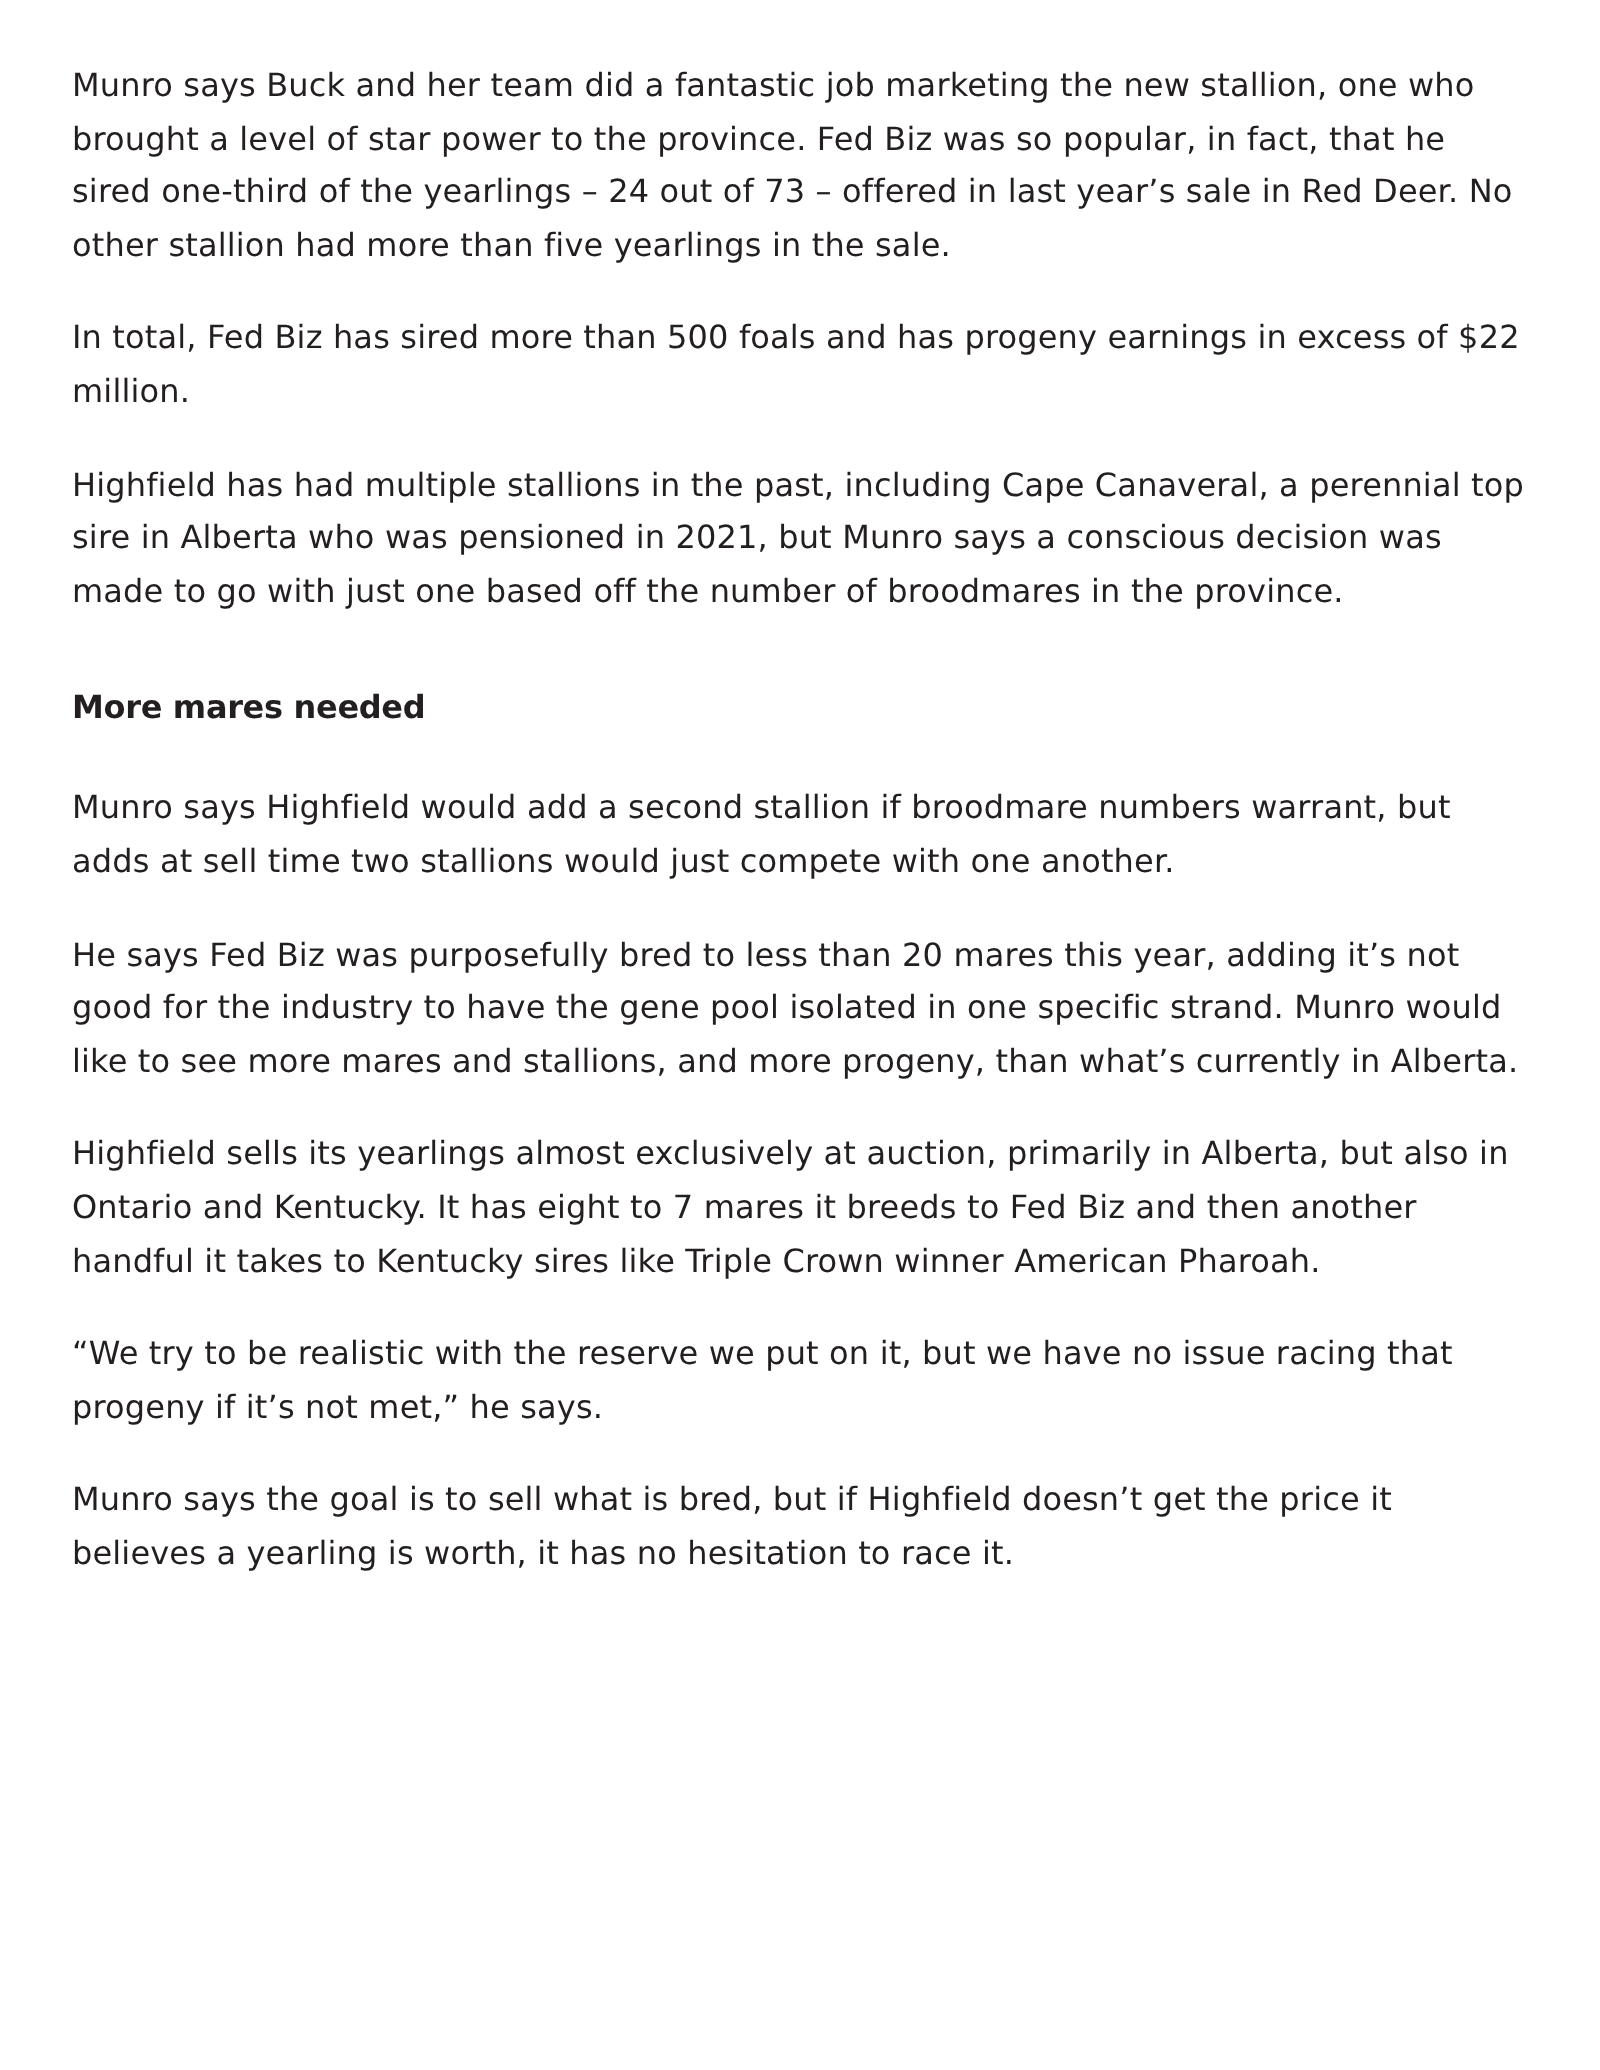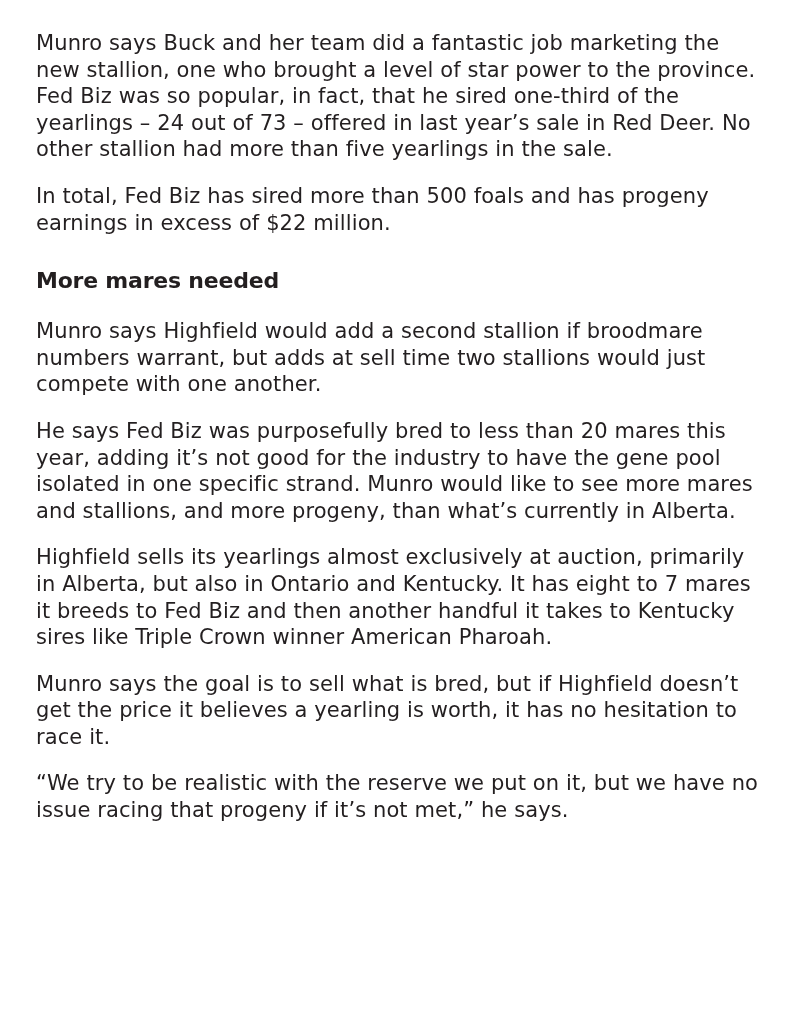--- a/index.html
+++ b/index.html
@@ -18,46 +18,47 @@
     box-sizing: border-box;
     width: 800px;
     height: 1035px;
     padding: 30px 36px 0 36px;
     background: #ffffff;
   }
   .article {
     width: 728px;
   }
   p.para {
-    font-size: 21px;
+    font-size: 16px;
     line-height: 26.6px;
     margin: 0 0 20px 0;
     color: #231f20;
     letter-spacing: 0.005em;
     text-align: left;
   }
   h2.subhead {
-    font-size: 22px;
+    font-size: 16px;
     line-height: 30px;
     font-weight: bold;
     margin: 30px 0 22px 0;
     color: #231f20;
     letter-spacing: -0.01em;
   }
   p.para:last-child {
     margin-bottom: 0;
   }
 </style>
 </head>
 <body>
 
 <div class="page">
   <div class="article" id="article-body">
       <p class="para">Munro says Buck and her team did a fantastic job marketing the new stallion, one who brought a level of star power to the province. Fed Biz was so popular, in fact, that he sired one-third of the yearlings – 24 out of 73 – offered in last year’s sale in Red Deer. No other stallion had more than five yearlings in the sale.</p>
       <p class="para">In total, Fed Biz has sired more than 500 foals and has progeny earnings in excess of $22 million.</p>
+      <p class="para">Highfield has had multiple stallions in the past, including Cape Canaveral, a perennial top sire in Alberta who was pensioned in 2021, but Munro says a conscious decision was made to go with just one based off the number of broodmares in the province.</p>
       <h2 class="subhead">More mares needed</h2>
       <p class="para">Munro says Highfield would add a second stallion if broodmare numbers warrant, but adds at sell time two stallions would just compete with one another.</p>
       <p class="para">He says Fed Biz was purposefully bred to less than 20 mares this year, adding it’s not good for the industry to have the gene pool isolated in one specific strand. Munro would like to see more mares and stallions, and more progeny, than what’s currently in Alberta.</p>
       <p class="para">Highfield sells its yearlings almost exclusively at auction, primarily in Alberta, but also in Ontario and Kentucky. It has eight to 7 mares it breeds to Fed Biz and then another handful it takes to Kentucky sires like Triple Crown winner American Pharoah.</p>
+      <p class="para">“We try to be realistic with the reserve we put on it, but we have no issue racing that progeny if it’s not met,” he says.</p>
       <p class="para">Munro says the goal is to sell what is bred, but if Highfield doesn’t get the price it believes a yearling is worth, it has no hesitation to race it.</p>
-      <p class="para">“We try to be realistic with the reserve we put on it, but we have no issue racing that progeny if it’s not met,” he says.</p>
     </div>
 </div>
 
 </body></html>

